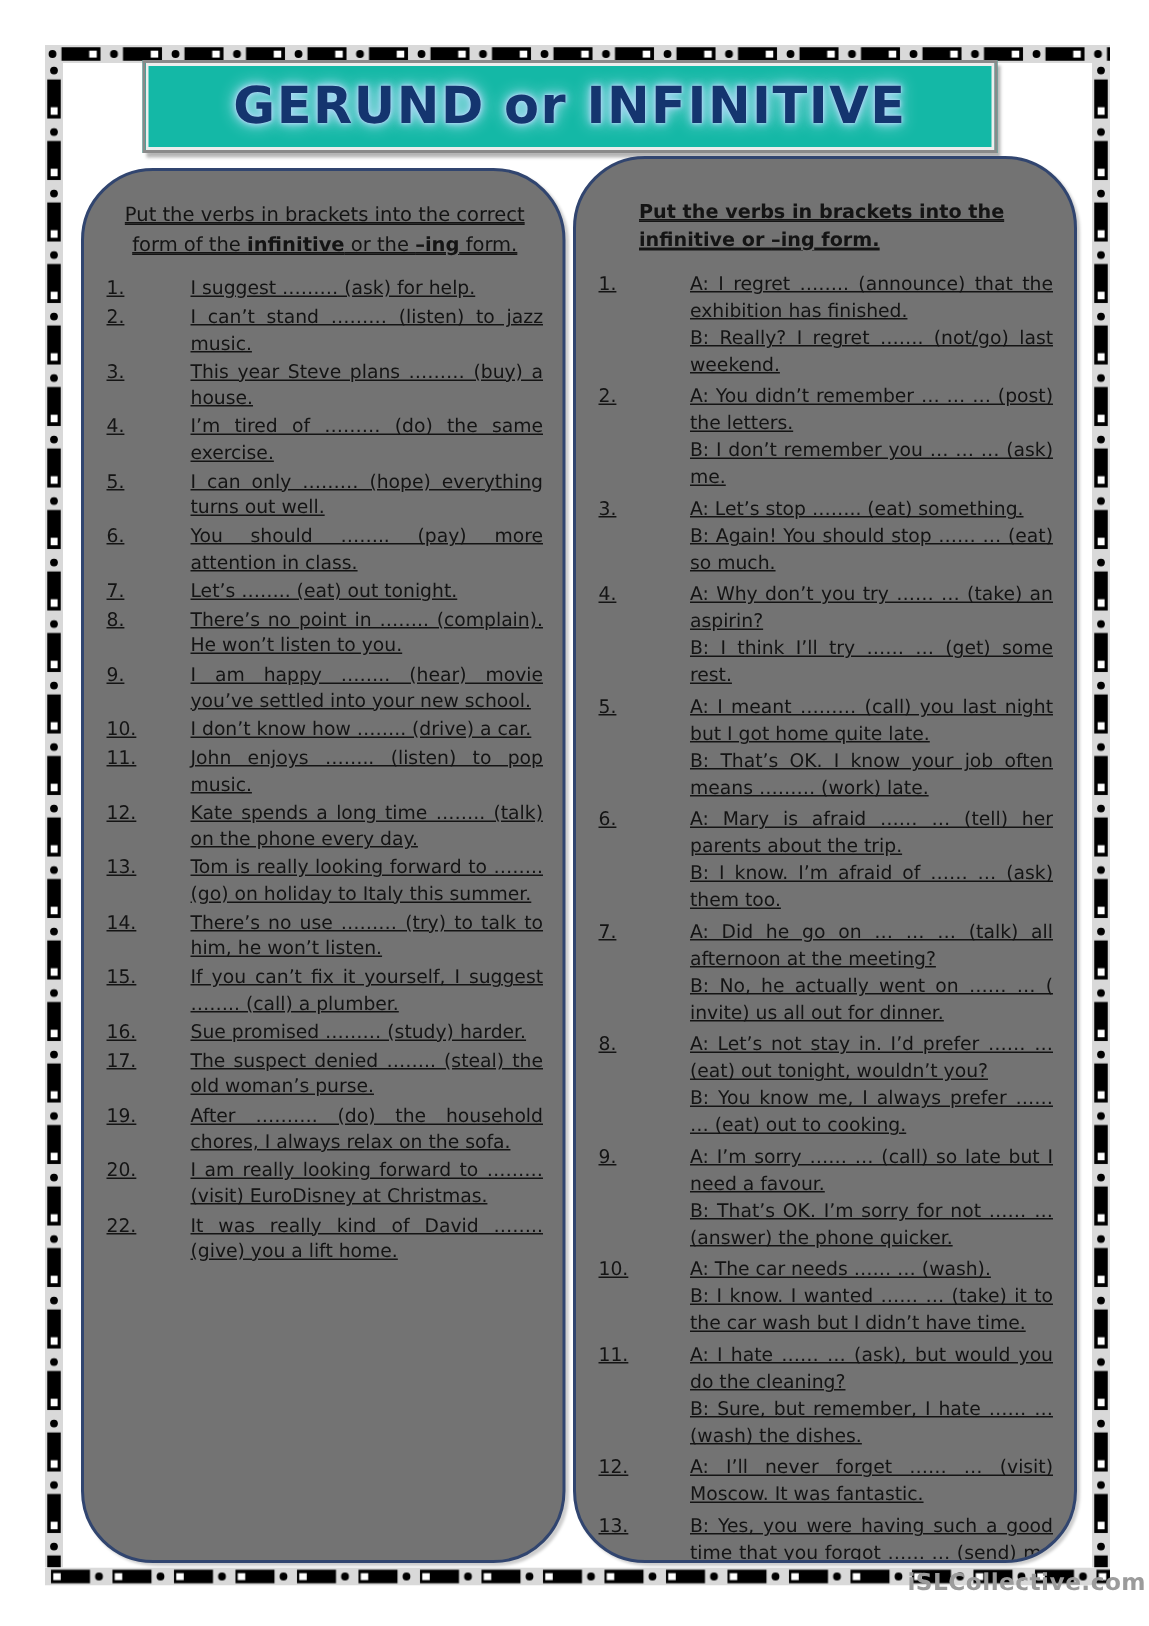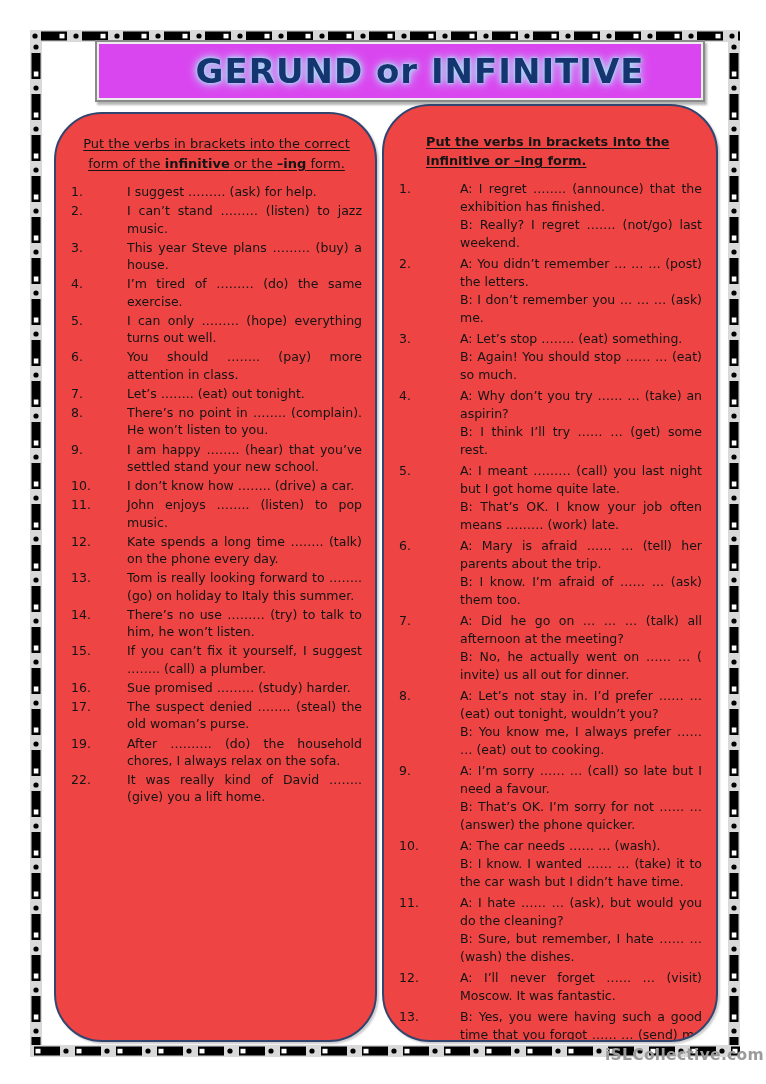--- a/index.html
+++ b/index.html
@@ -5,34 +5,35 @@
   html,body{margin:0;padding:0;background:#ffffff;}
   #page{
     position:relative;width:766px;height:1084px;background:#ffffff;
     font-family:"DejaVu Sans",sans-serif;color:#141414;overflow:hidden;
   }
   
   .strip{position:absolute;z-index:1;}
   
   #title-box{
     position:absolute;left:95px;top:40px;width:566px;height:58px;z-index:2;
-    background:#d946ef;border:2px solid #8a8a8a;
+    background:#14b8a6;border:2px solid #8a8a8a;
     box-shadow:inset 0 0 0 2px #ededed, 2px 3px 2px rgba(90,90,90,.45);
-    display:flex;align-items:center;justify-content:center;padding-left:40px;
+    display:flex;align-items:center;justify-content:center;
   }
   #page-title{
     font-size:34px;font-weight:700;letter-spacing:1px;color:#14356f;
     text-shadow:0 0 1px #c2e3f8,0 0 3px #a5d6f4,0 0 6px #a5d6f4,0 0 11px #c8e7fb;
     white-space:nowrap;
   }
   
   .panel{
-    position:absolute;background:#ef4444;border:2.5px solid #31456f;
+    position:absolute;background:#737373;border:2.5px solid #31456f;
     border-radius:48px;box-shadow:2px 2px 2px #cdcdcd;z-index:2;overflow:hidden;
     box-sizing:border-box;
+    text-decoration:underline;
   }
   #left-panel{left:54px;top:112px;width:323px;height:930px;padding:20px 13px 0 15px;}
   #right-panel{left:382px;top:104px;width:336px;height:938px;padding:26px 14px 0 15px;}
   .instr{
     text-decoration:underline;text-underline-offset:2px;margin-bottom:10px;
     line-height:1.5;
   }
   #left-panel .instr{font-size:13px;text-align:center;}
   #right-panel .instr{font-size:12.8px;text-align:left;padding-left:27px;font-weight:600;}
   #right-panel .instr b, #left-panel .instr b{font-weight:800;}
@@ -133,21 +134,21 @@
           <span class="txt">Let’s …….. (eat) out tonight.</span>
         </div>
 
         <div class="item">
           <span class="num">8.</span>
           <span class="txt">There’s no point in …….. (complain). He won’t listen to you.</span>
         </div>
 
         <div class="item">
           <span class="num">9.</span>
-          <span class="txt">I am happy …….. (hear) that you’ve settled stand your new school.</span>
+          <span class="txt">I am happy …….. (hear) movie you’ve settled into your new school.</span>
         </div>
 
         <div class="item">
           <span class="num">10.</span>
           <span class="txt">I don’t know how …….. (drive) a car.</span>
         </div>
 
         <div class="item">
           <span class="num">11.</span>
           <span class="txt">John enjoys …….. (listen) to pop music.</span>
@@ -182,20 +183,24 @@
           <span class="num">17.</span>
           <span class="txt">The suspect denied …….. (steal) the old woman’s purse.</span>
         </div>
 
 
         <div class="item">
           <span class="num">19.</span>
           <span class="txt">After ………. (do) the household chores, I always relax on the sofa.</span>
         </div>
 
+        <div class="item">
+          <span class="num">20.</span>
+          <span class="txt">I am really looking forward to ……… (visit) EuroDisney at Christmas.</span>
+        </div>
 
 
         <div class="item">
           <span class="num">22.</span>
           <span class="txt">It was really kind of David …….. (give) you a lift home.</span>
         </div>
       </div>
   </div>
 
   <div id="right-panel" class="panel">

